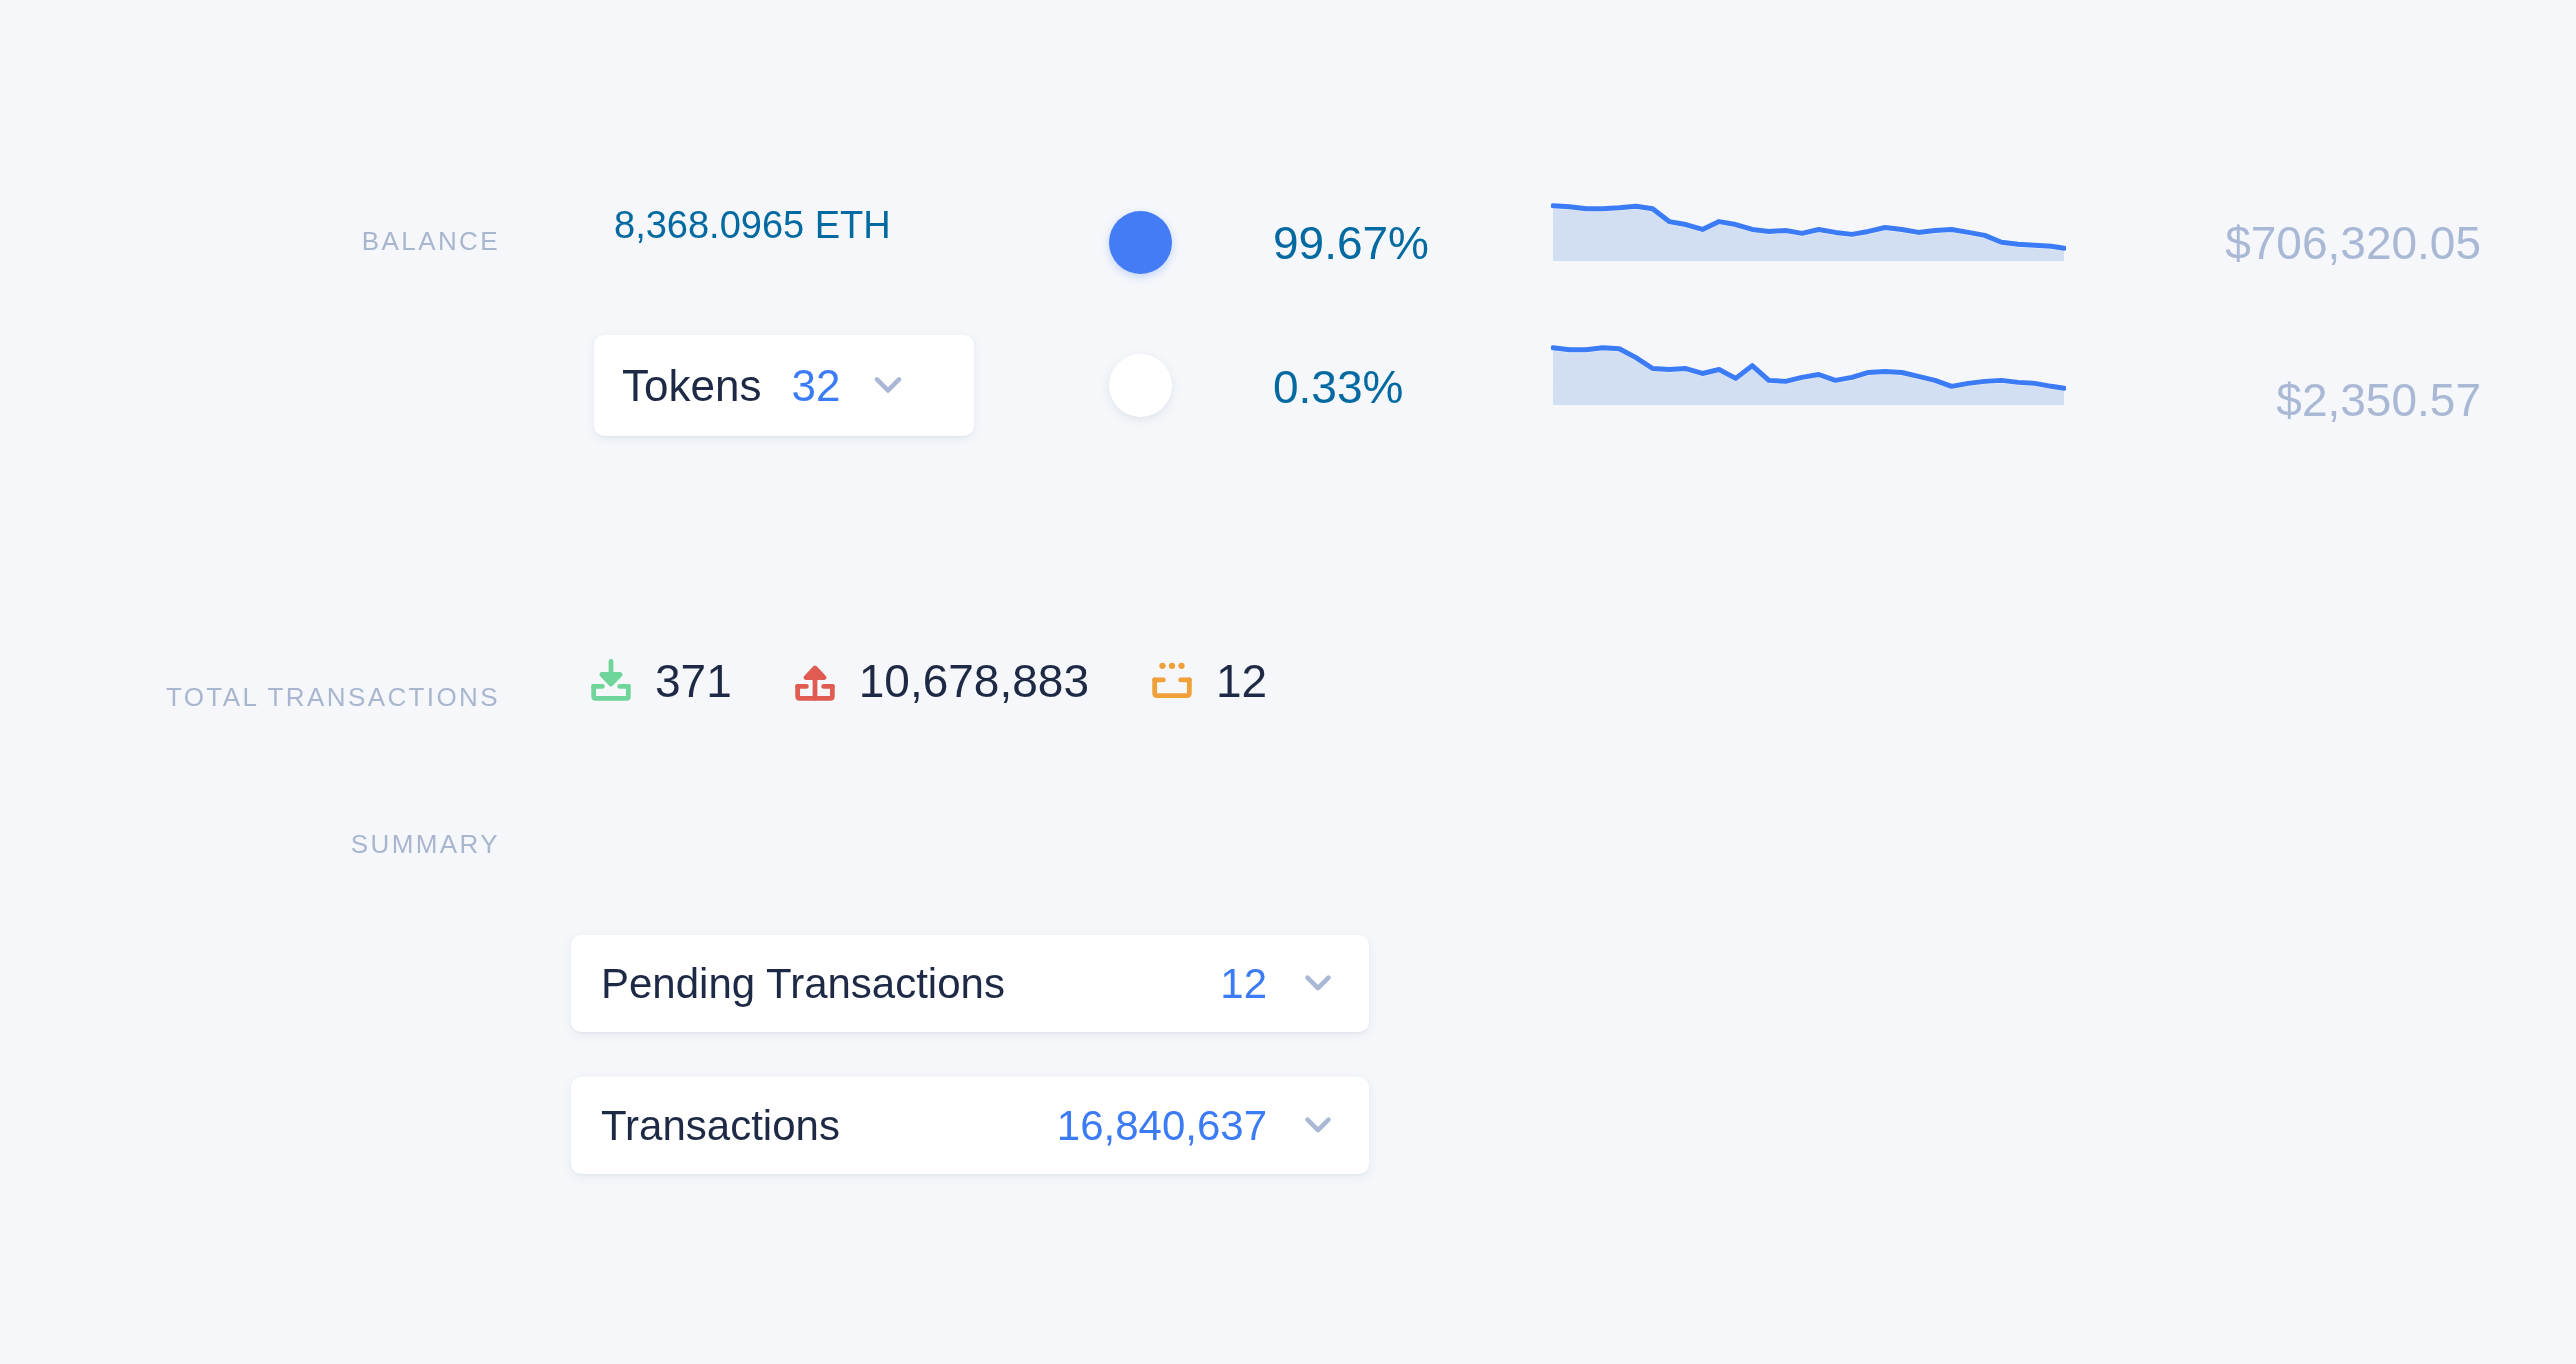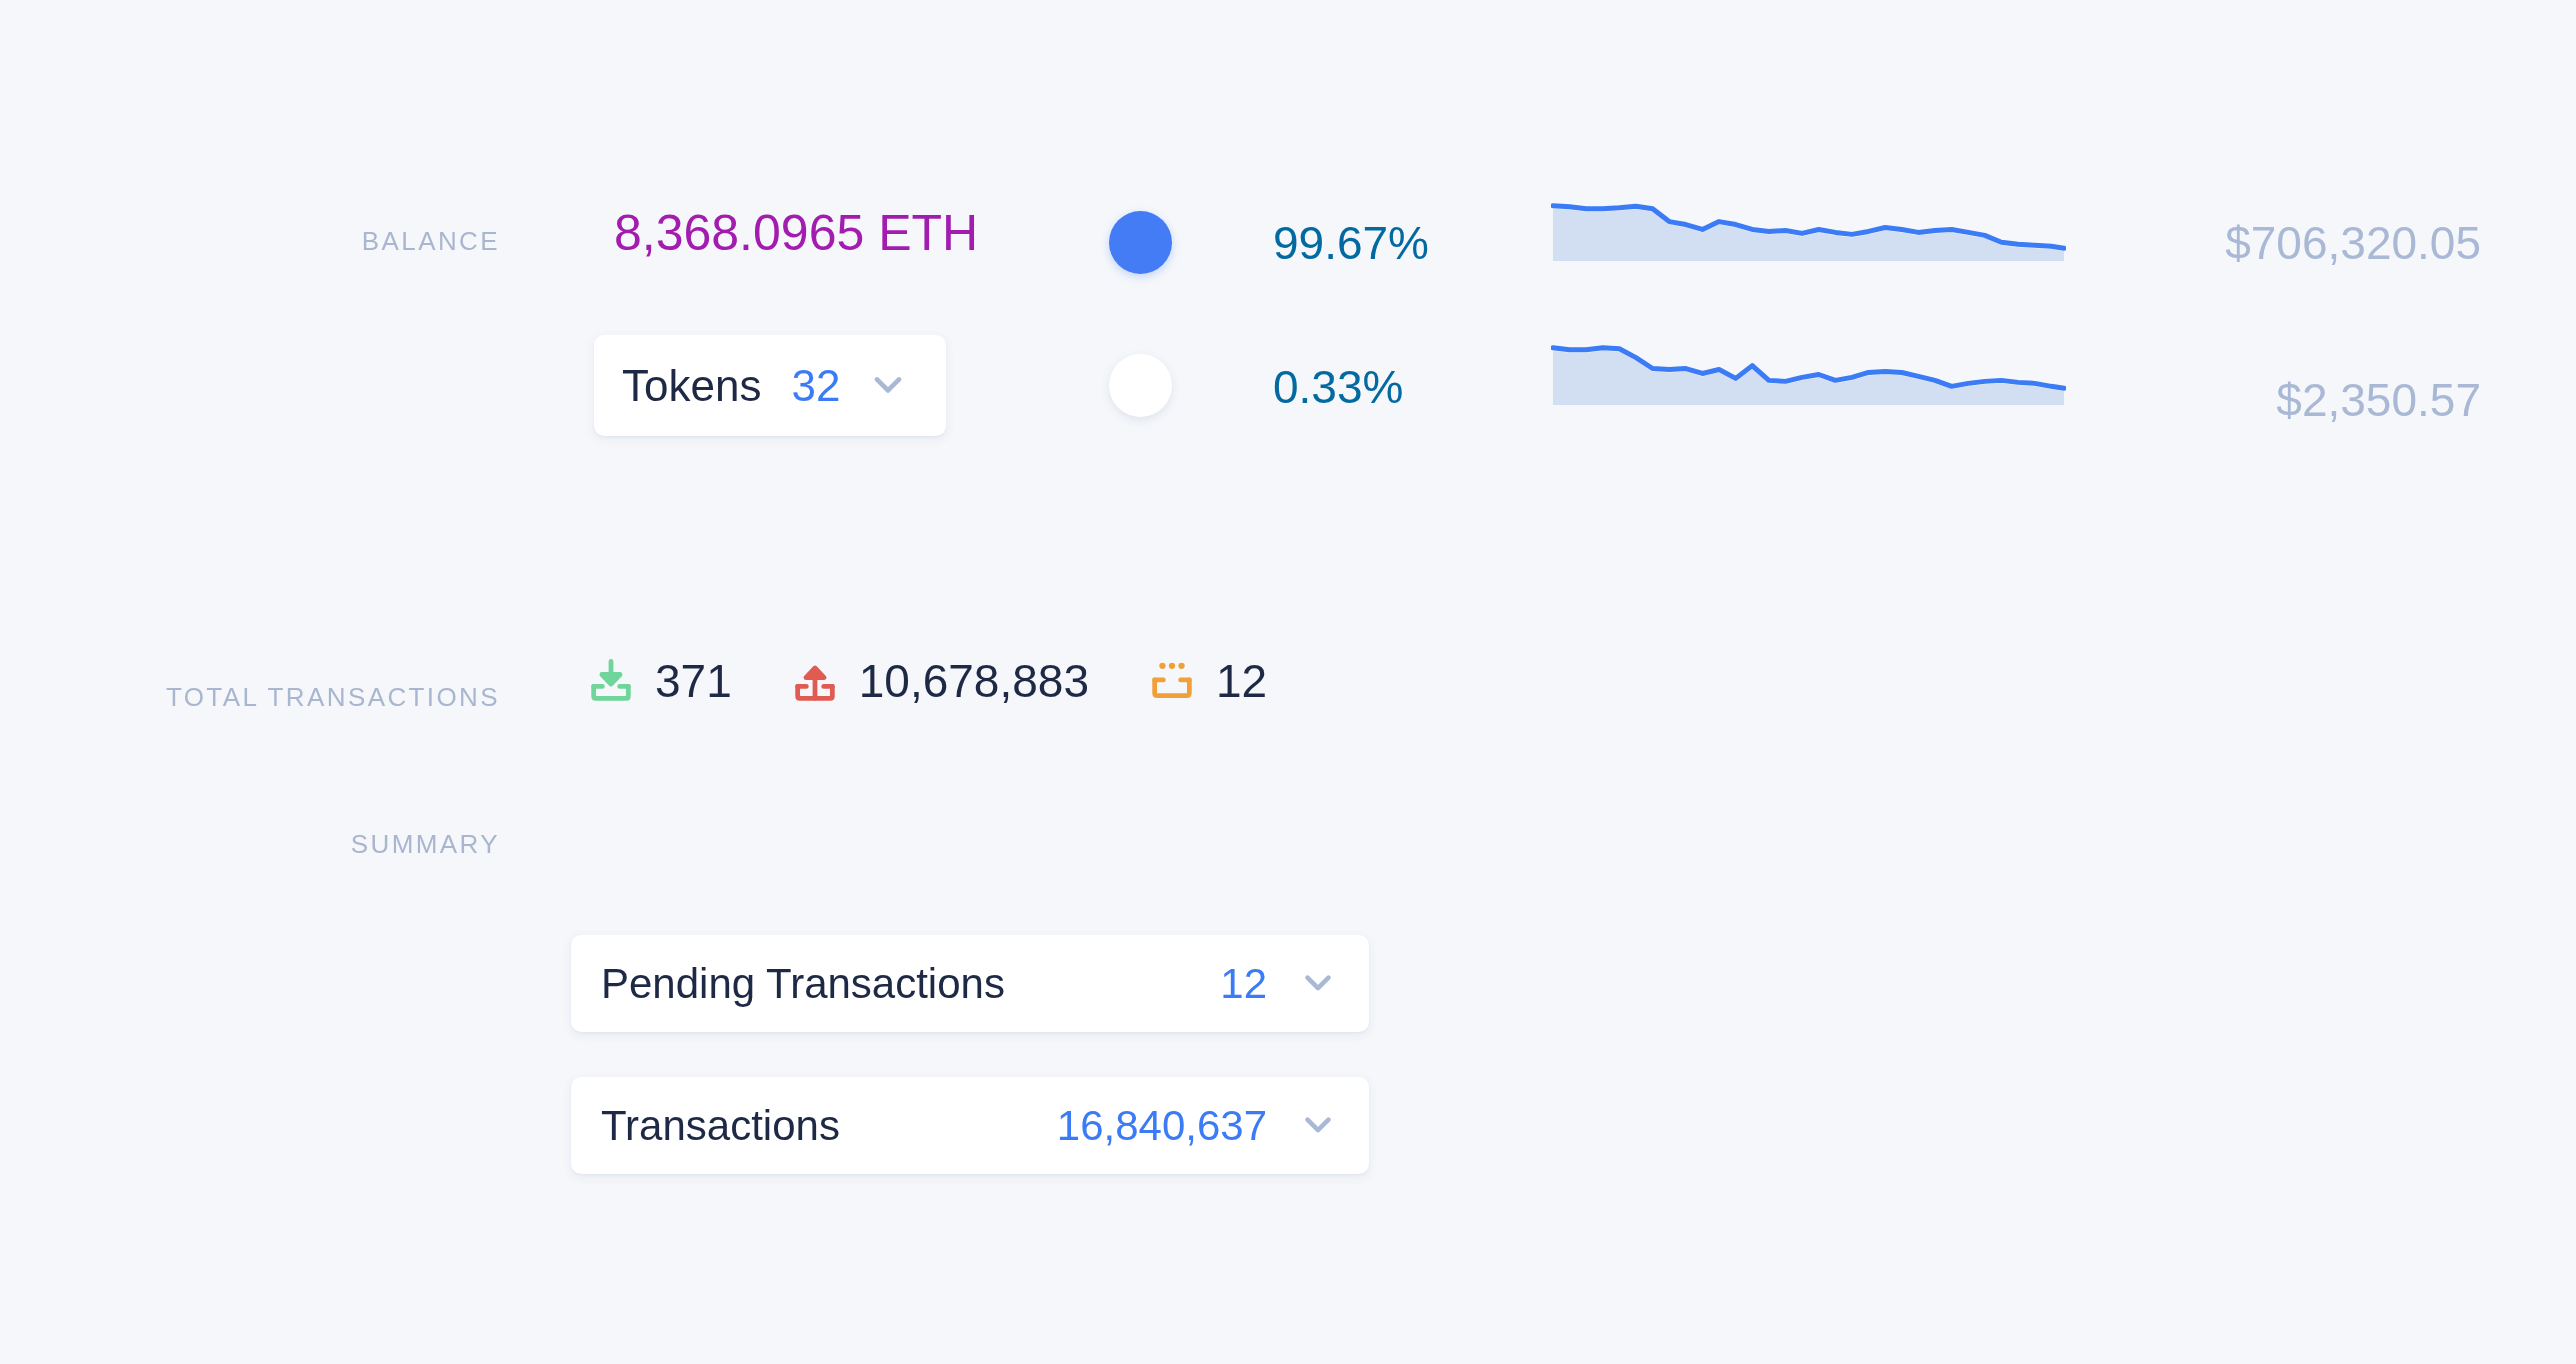--- a/index.html
+++ b/index.html
@@ -30,40 +30,40 @@
     white-space: nowrap;
   }
 
   
   .balance-label  { left: 0; width: 500px; top: 226px; }
 
   .eth-amount {
     position: absolute;
     left: 614px;
     top: 204px;
-    font-size: 50px;
-    color: #a21caf;
+    font-size: 38px;
+    color: #0369a1;
     font-weight: 400;
     white-space: nowrap;
   }
 
   .pill {
     position: absolute;
     background: #ffffff;
     border-radius: 10px;
     box-shadow: 0 3px 10px rgba(90,110,150,0.10), 0 1px 2px rgba(90,110,150,0.06);
     display: flex;
     align-items: center;
     box-sizing: border-box;
   }
 
   .tokens-pill {
     left: 594px;
     top: 335px;
-    width: 352px;
+    width: 380px;
     height: 101px;
     padding: 0 32px 0 28px;
   }
   .pill-label {
     font-size: 44px;
     color: #1e2a45;
     white-space: nowrap;
   }
   .pill-value {
     font-size: 44px;

